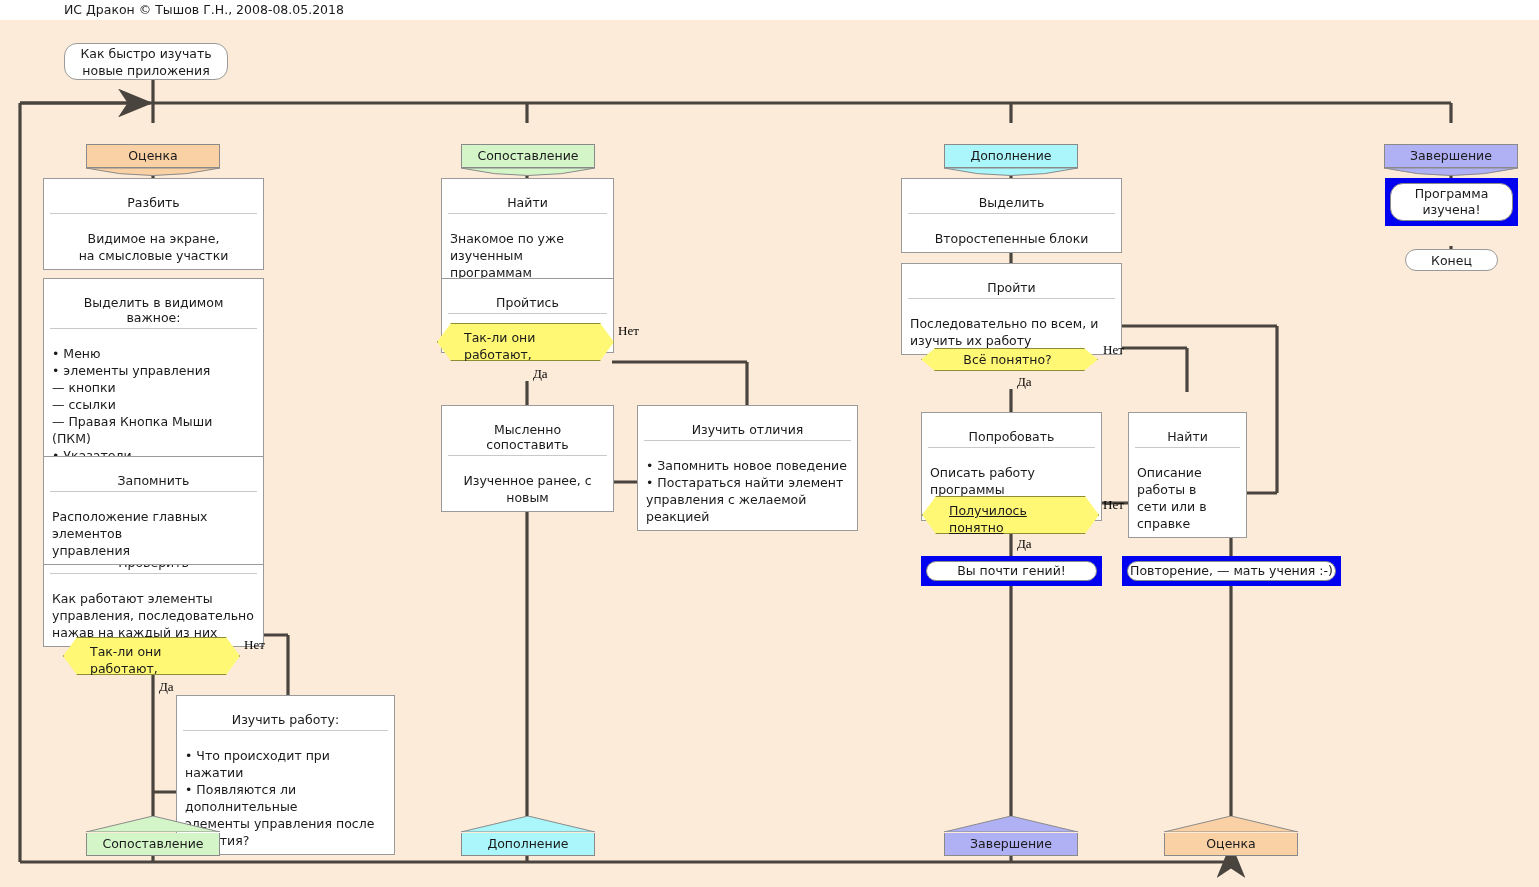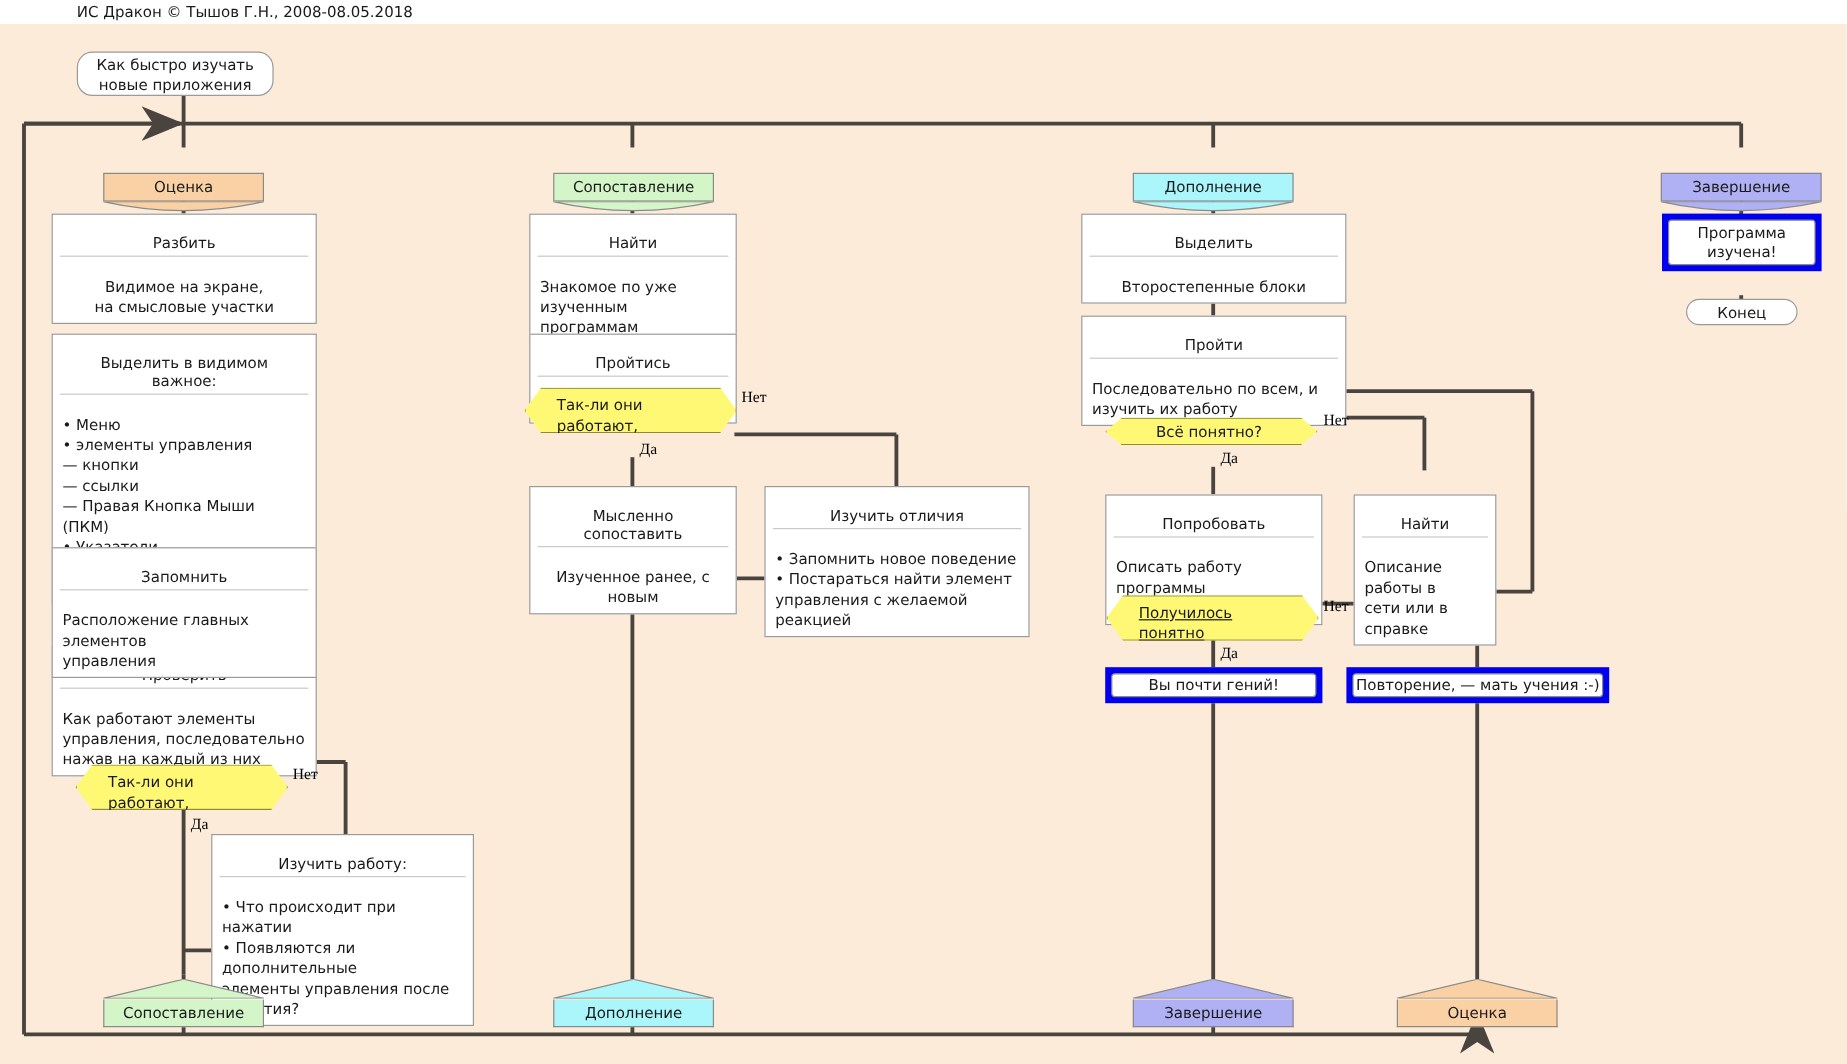--- a/index.html
+++ b/index.html
@@ -85,21 +85,21 @@
     line-height:17px;box-sizing:border-box;
     display:flex;align-items:center;justify-content:center;
   }
 
   
   .hi{
     position:absolute;background:#0000f0;
     padding:5px;box-sizing:border-box;
   }
   .hi .inner{
-    background:#ffffff;border:1px solid #8a8a8a;border-radius:3px;
+    background:#ffffff;border:1px solid #8a8a8a;border-radius:13px;
     width:100%;height:100%;box-sizing:border-box;
     font-size:12.5px;color:#1a1a1a;text-align:center;line-height:16px;
     display:flex;align-items:center;justify-content:center;
   }
 
   .elabel{
     position:absolute;font-size:13px;color:#000000;
     line-height:14px;white-space:nowrap;font-family:Liberation Serif, serif;
   }
 </style>

